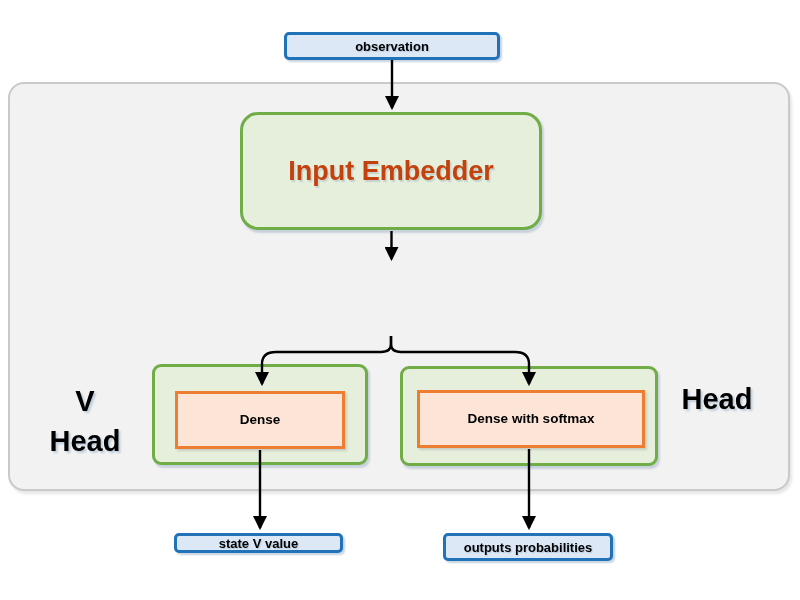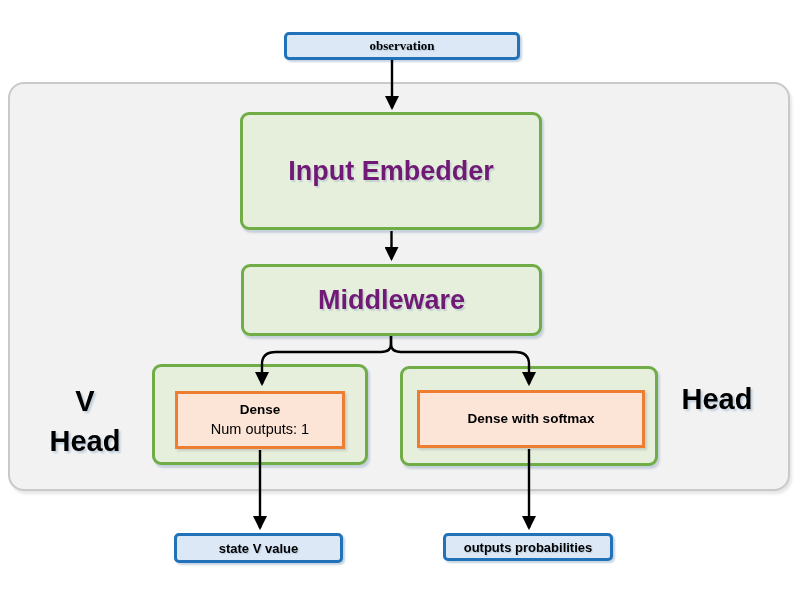--- a/index.html
+++ b/index.html
@@ -29,22 +29,22 @@
     border:3px solid var(--io-border);
     border-radius:5px;
     font-weight:bold;font-size:13px;color:#000;
     box-shadow:2px 2px 2px rgba(110,145,180,0.40);
     text-shadow:1px 1px 1px rgba(140,165,190,0.45);
   }
 
   .block{
     background:var(--block-fill);
     border:3.5px solid var(--block-border);
-    border-radius:9px;
-    font-weight:bold;color:#701a75;
+    border-radius:18px;
+    font-weight:bold;color:#c2410c;
     box-shadow:2px 2.5px 2px rgba(120,150,180,0.35);
   }
   .block.big{font-size:27px;text-shadow:1.5px 1.5px 1px rgba(150,170,190,0.40);}
 
   .group{
     position:absolute;
     background:var(--block-fill);
     border:3.5px solid var(--block-border);
     border-radius:9px;
     box-shadow:2px 2.5px 2px rgba(120,150,180,0.35);
@@ -71,55 +71,51 @@
   .arrows path{stroke:var(--arrow);stroke-width:2.4;fill:none;}
   .arrows marker path{fill:var(--arrow);stroke:none;}
 </style>
 </head>
 <body>
 
 <div class="canvas">
 
   <div class="container"></div>
 
-  <div class="node io" style="left:284px;top:32px;width:236px;height:28px;font-family:Liberation Serif, serif;">
+  <div class="node io" style="left:284px;top:32px;width:216px;height:28px;">
     <span>observation</span>
   </div>
 
   <div class="node block big" style="left:240px;top:112px;width:302px;height:118px;">
     <span>Input Embedder</span>
   </div>
 
-  <div class="node block big" style="left:241px;top:264px;width:301px;height:72px;">
-    <span>Middleware</span>
-  </div>
 
   <div class="headlabel" style="left:20px;top:381px;">
     <div>V</div>
     <div>Head</div>
   </div>
 
   <div class="group" style="left:152px;top:364px;width:216px;height:101px;"></div>
 
   <div class="layer" style="left:175px;top:391px;width:170px;height:58px;">
     <div class="ltitle">Dense</div>
-    <div class="ldetail">Num outputs: 1</div>
   </div>
 
   <div class="headlabel" style="left:652px;top:379px;">
     <div>Head</div>
   </div>
 
   <div class="group" style="left:400px;top:366px;width:258px;height:100px;"></div>
 
   <div class="layer" style="left:417px;top:390px;width:228px;height:58px;">
     <div class="ltitle">Dense with softmax</div>
   </div>
 
-  <div class="node io" style="left:174px;top:533px;width:169px;height:30px;">
+  <div class="node io" style="left:174px;top:533px;width:169px;height:20px;">
     <span>state V value</span>
   </div>
 
   <div class="node io" style="left:443px;top:533px;width:170px;height:28px;">
     <span>outputs probabilities</span>
   </div>
 
   <svg class="arrows" viewBox="0 0 800 600">
     <defs>
       <marker id="ah" viewBox="0 0 10 10" refX="8.5" refY="5" markerWidth="14" markerHeight="14" markerUnits="userSpaceOnUse" orient="auto">

